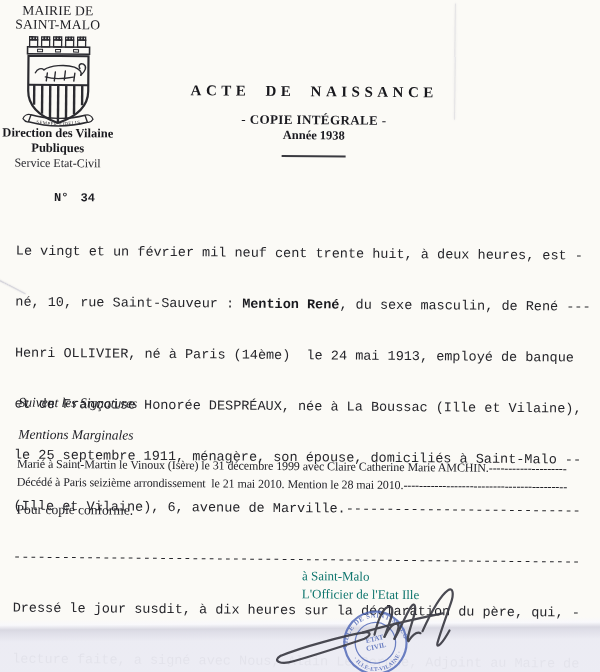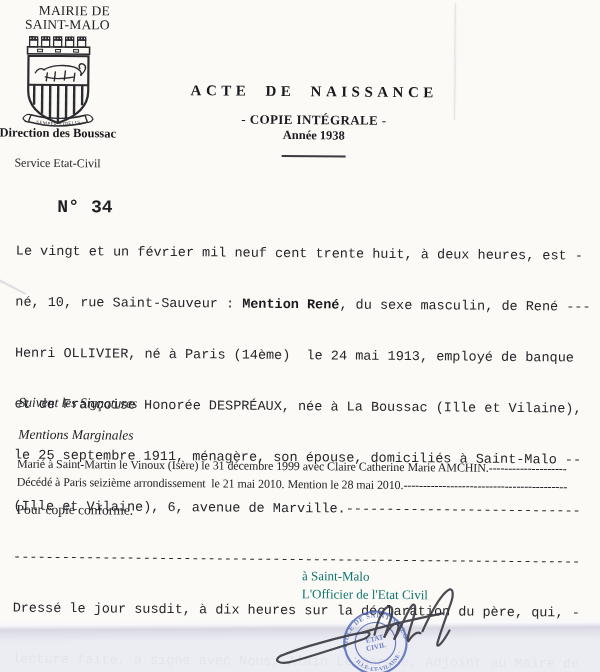--- a/index.html
+++ b/index.html
@@ -6,26 +6,26 @@
   body{
     width:600px;height:672px;overflow:hidden;position:relative;
     background:#fbfaf6;
     font-family:"Liberation Serif", serif;
     color:#24242a;
   }
   .sheet{position:absolute;inset:0;transform:rotate(0.5deg);transform-origin:60px 0px;}
   .abs{position:absolute;}
 
   
-  .org-name{left:6px;top:4px;width:104px;text-align:right;
+  .org-name{left:6px;top:4px;width:104px;text-align:center;
     font-size:13.5px;line-height:14px;letter-spacing:.2px;color:#1d1d22;}
   .crest{left:18px;top:33px;}
   .dept{left:0;top:126px;width:118px;text-align:center;font-size:12.5px;line-height:14.5px;font-weight:bold;color:#17171c;}
   .dept3{left:0;top:156px;width:118px;text-align:center;font-size:12px;color:#26262c;}
-  .numero{left:16px;top:177px;font-family:"Liberation Mono", monospace;font-weight:bold;font-size:18px;color:#1e1e24;white-space:pre;}
+  .numero{left:27px;top:177px;font-family:"Liberation Mono", monospace;font-weight:bold;font-size:12px;color:#1e1e24;white-space:pre;}
   .numero .num{margin-left:12px;}
 
   
   .acte-title{left:150px;top:81px;width:330px;text-align:center;
     font-size:15px;font-weight:bold;letter-spacing:4.5px;word-spacing:7px;color:#17171c;}
   .copy-type{left:150px;top:110px;width:330px;text-align:center;
     font-size:13px;font-weight:bold;letter-spacing:.4px;color:#1b1b21;}
   .annee{left:150px;top:126px;width:330px;text-align:center;
     font-size:12.5px;font-weight:bold;color:#1b1b21;}
   .title-rule{left:283px;top:153px;width:64px;height:2px;background:#3a3a40;}
@@ -128,21 +128,22 @@
     </g>
     <defs>
         <path id="mottoPath" d="M15,89.5 C32,93.5 50,93.5 67,89.5"></path>
       </defs>
     <text font-size="4.8" letter-spacing="0.5" fill="#2b2b30">
       <textPath href="#mottoPath" startOffset="8%">SEMPER FIDELIS</textPath>
     </text>
   </svg>
 
   <div class="abs dept">
-    <div>Direction des Boussac</div>
+    <div>Direction des Vilaine</div>
+    <div>Publiques</div>
   </div>
   <div class="abs dept3">Service Etat-Civil</div>
 
   <div class="abs numero">
     <span>N°</span><span class="num">34</span>
   </div>
 
   <div class="abs acte-title">ACTE DE NAISSANCE</div>
   <div class="abs copy-type">- COPIE INTÉGRALE -</div>
   <div class="abs annee">Année 1938</div>
@@ -162,21 +163,21 @@
   </div>
 
   <div class="abs italic-note suivent">Suivent les Signatures</div>
   <div class="abs italic-note mentions-h">Mentions Marginales</div>
   <div class="abs mention mention1">Marié à Saint-Martin le Vinoux (Isère) le 31 décembre 1999 avec Claire Catherine Marie AMCHIN.--------------------</div>
   <div class="abs mention mention2">Décédé à Paris seizième arrondissement  le 21 mai 2010. Mention le 28 mai 2010.------------------------------------------</div>
   <div class="abs pour-copie">Pour copie conforme.</div>
 
   <div class="abs closing">
     <div>à Saint-Malo</div>
-    <div>L'Officier de l'Etat Civil</div>
+    <div>L'Officier de l'Etat Ille</div>
   </div>
 
   <div class="abs crease-left"></div>
   <div class="abs fold-top"></div>
   <div class="abs fold"></div>
 
   <svg class="abs stamp" width="72" height="72" viewBox="0 0 80 80">
     <g stroke="#4a63b5" fill="none">
       <circle cx="40" cy="40" r="34.5" stroke-width="2.4"></circle>
       <circle cx="40" cy="40" r="22.5" stroke-width="1.4"></circle>

